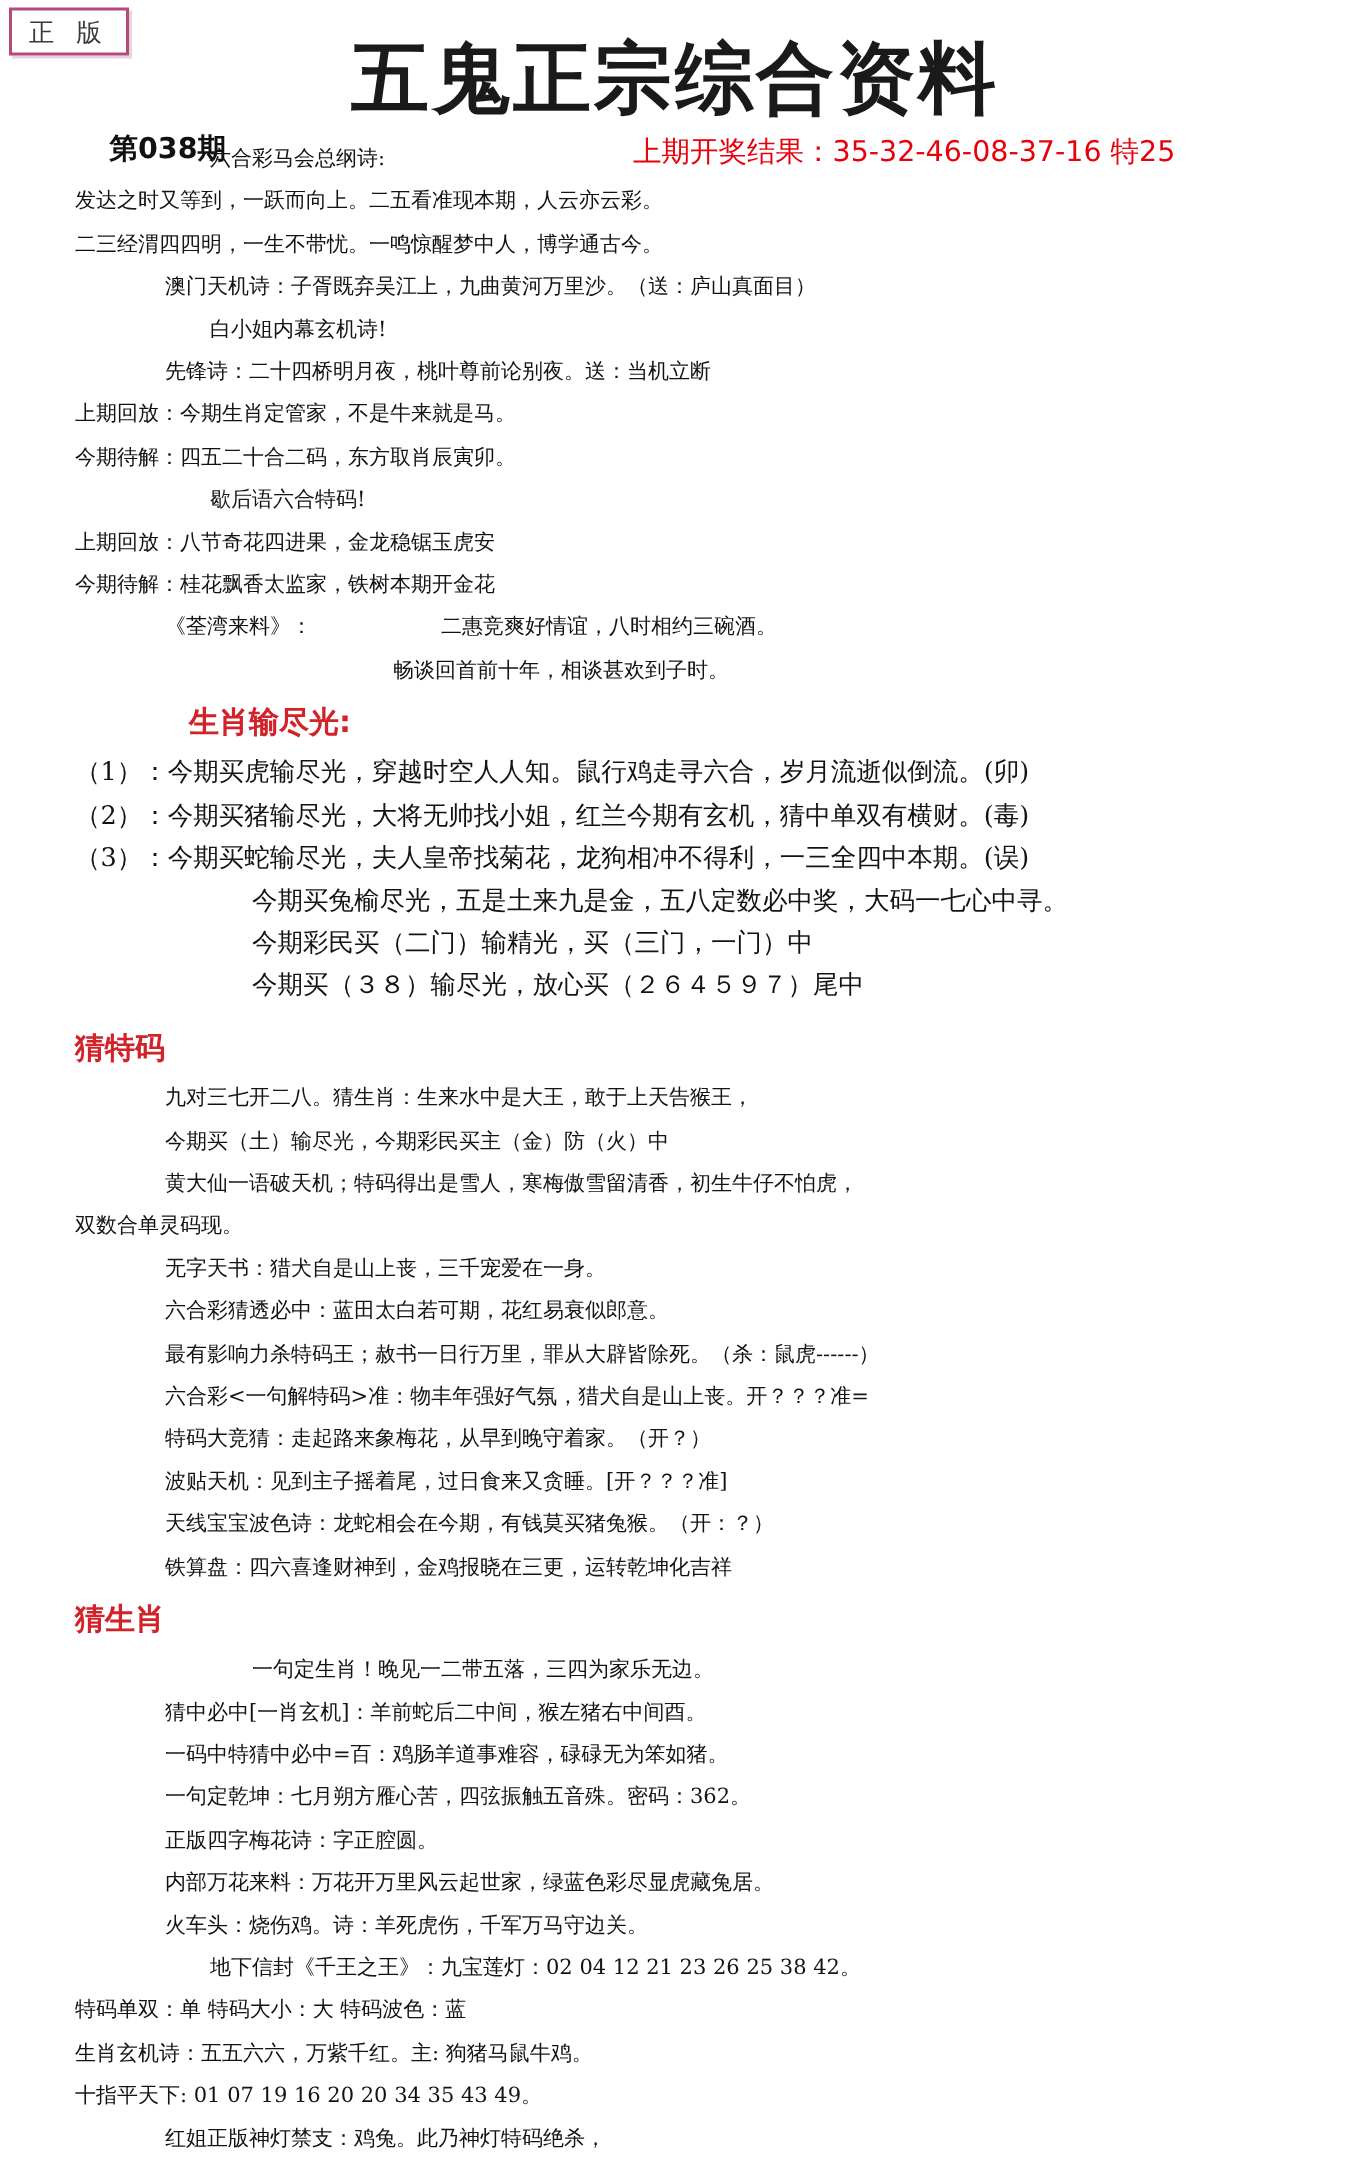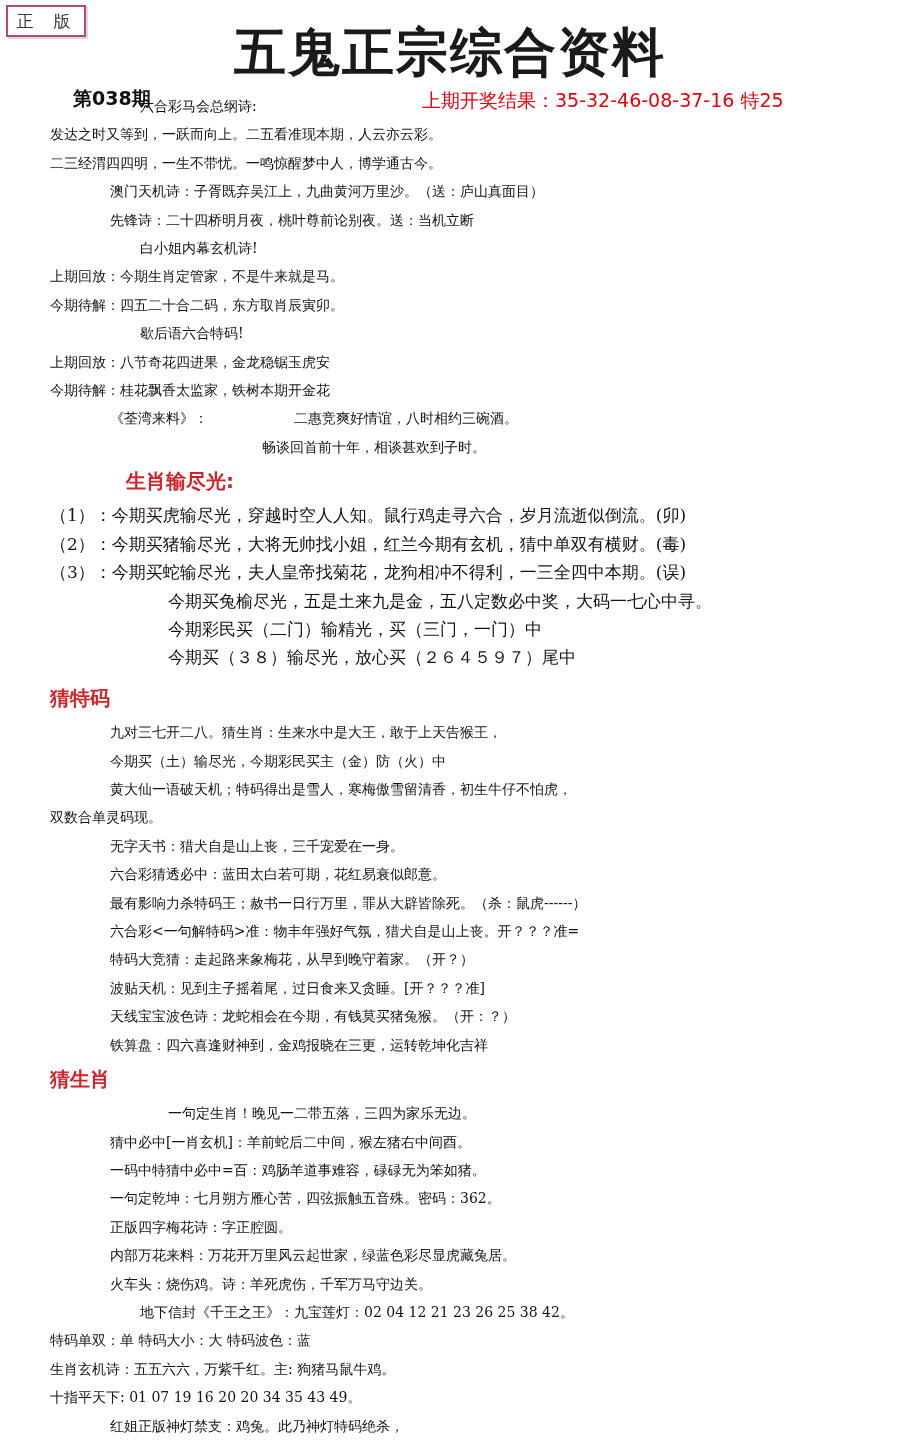--- a/index.html
+++ b/index.html
@@ -26,21 +26,21 @@
     height: 32px;
     border: 2px solid #b44a7c;
     background: #ffffff;
     box-sizing: border-box;
     display: flex;
     align-items: center;
     justify-content: center;
     letter-spacing: 5px;
     font-size: 17px;
     color: #3a3a3a;
-    font-family: Liberation Mono, monospace;
+    font-family: Liberation Sans, sans-serif;
     box-shadow: 2px 2px 0 #e7d3dd;
   }
 
   
   #main-title {
     position: absolute;
     left: 0;
     top: 18px;
     width: 900px;
     text-align: center;
@@ -128,22 +128,22 @@
 <div id="issue-no">第038期</div>
 
 <div id="last-result">上期开奖结果：35-32-46-08-37-16  特25</div>
 
 <div id="doc-body">
 
   <div class="ln i3">六合彩马会总纲诗:</div>
   <div class="ln i0">发达之时又等到，一跃而向上。二五看准现本期，人云亦云彩。</div>
   <div class="ln i0">二三经渭四四明，一生不带忧。一鸣惊醒梦中人，博学通古今。</div>
   <div class="ln i2">澳门天机诗：子胥既弃吴江上，九曲黄河万里沙。（送：庐山真面目）</div>
+  <div class="ln i3">白小姐内幕玄机诗!</div>
   <div class="ln i2">先锋诗：二十四桥明月夜，桃叶尊前论别夜。送：当机立断</div>
-  <div class="ln i3">白小姐内幕玄机诗!</div>
   <div class="ln i0">上期回放：今期生肖定管家，不是牛来就是马。</div>
   <div class="ln i0">今期待解：四五二十合二码，东方取肖辰寅卯。</div>
   <div class="ln i3">歇后语六合特码!</div>
   <div class="ln i0">上期回放：八节奇花四进果，金龙稳锯玉虎安</div>
   <div class="ln i0">今期待解：桂花飘香太监家，铁树本期开金花</div>
   <div class="ln i2"><span>《荃湾来料》：</span><span class="sp2"></span><span>二惠竞爽好情谊，八时相约三碗酒。</span></div>
   <div class="ln i7">畅谈回首前十年，相谈甚欢到子时。</div>
 
   <div class="gap-s"></div>
   <div class="sec-head i1">生肖输尽光:</div>

